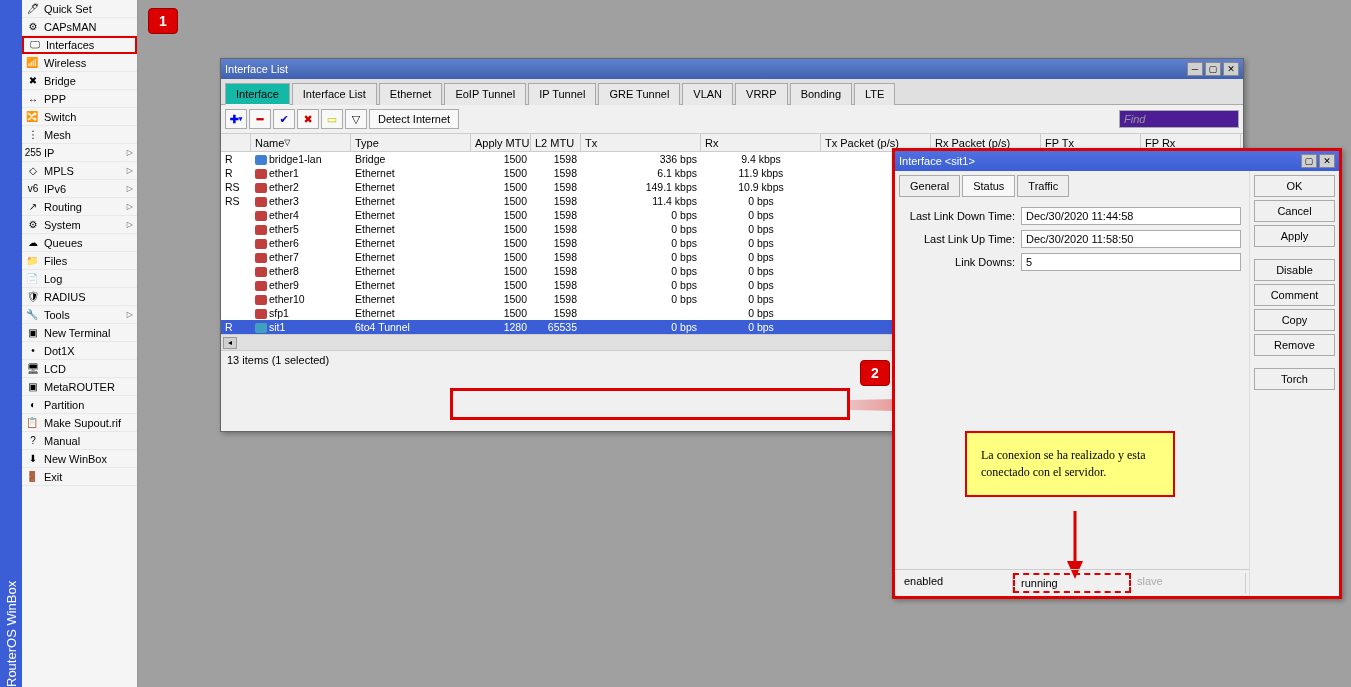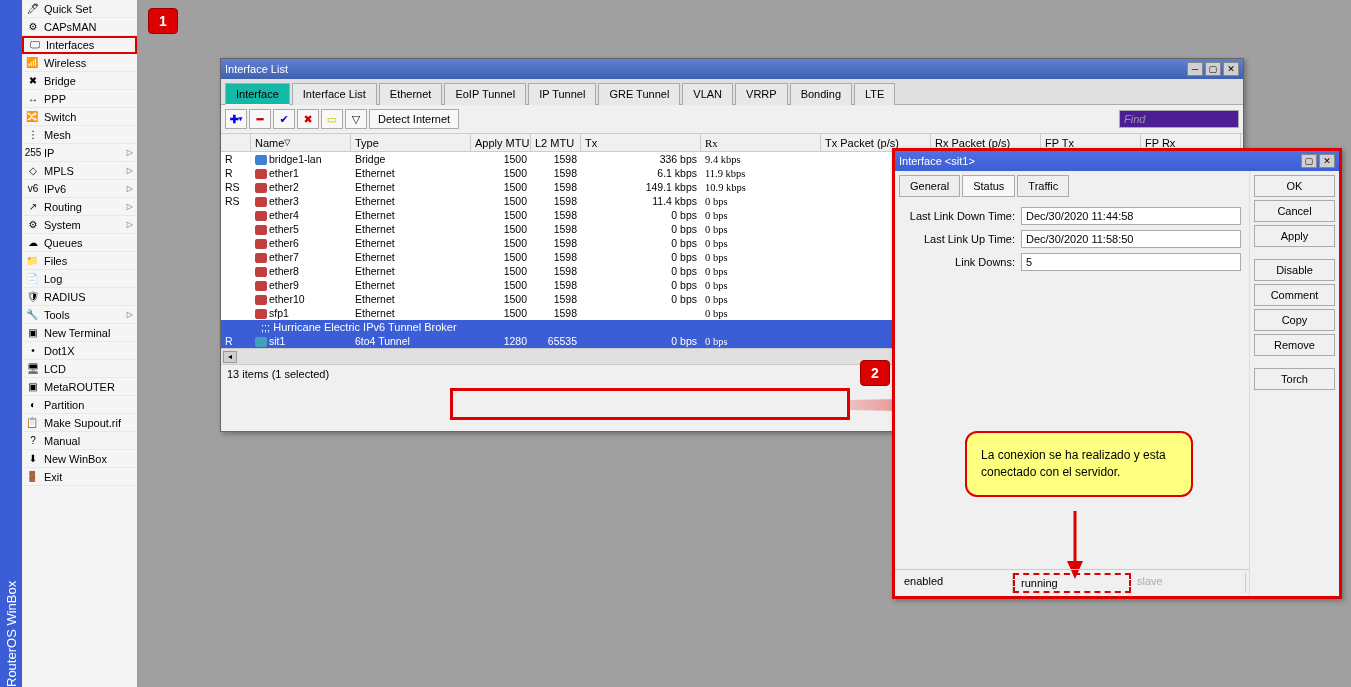--- a/index.html
+++ b/index.html
@@ -37,21 +37,21 @@
 .tr { display: flex; height: 14px; align-items: center; }
 .tr.sel { background: #3b5ed6; color: #fff; }
 .tr.comment { background: #3b5ed6; color: #fff; padding-left: 40px; font-style: normal; }
 .td { padding: 0 4px; overflow: hidden; white-space: nowrap; font-size: 10.5px; }
 .col-flag { width: 30px; }
 .col-name { width: 100px; }
 .col-type { width: 120px; }
 .col-amtu { width: 60px; text-align: right; }
 .col-l2mtu { width: 50px; text-align: right; }
 .col-tx { width: 120px; text-align: right; }
-.col-rx { width: 120px; text-align: left; font-family: Liberation Serif, serif; }
+.col-rx { width: 120px; text-align: center; }
 .col-txp { width: 110px; text-align: right; }
 .col-rxp { width: 110px; text-align: right; }
 .col-fptx { width: 100px; text-align: right; }
 .col-fprx { width: 100px; text-align: left; }
 .row-icon { display: inline-block; width: 12px; height: 10px; margin-right: 2px; vertical-align: middle; }
 .scroll-x { height: 16px; background: #e0e0e0; border-top: 1px solid #ccc; display: flex; align-items: center; padding: 0 2px; }
 .scroll-arrow { width: 14px; height: 12px; background: #d0d0d0; border: 1px solid #999; display: flex; align-items: center; justify-content: center; font-size: 8px; }
 .status-bar { padding: 3px 6px; border-top: 1px solid #ccc; background: #f0f0f0; }
 
 .detail-red-box { position: absolute; border: 3px solid #d00; pointer-events: none; }
@@ -69,21 +69,21 @@
 .form-label { width: 118px; text-align: right; padding-right: 6px; }
 .form-value { flex: 1; border: 1px solid #aaa; padding: 2px 4px; background: #fff; height: 18px; display: flex; align-items: center; }
 .detail-right { width: 90px; padding: 4px; display: flex; flex-direction: column; gap: 3px; border-left: 1px solid #ddd; }
 .dbtn { height: 22px; border: 1px solid #aaa; background: #f0f0f0; display: flex; align-items: center; justify-content: center; cursor: default; }
 
 .detail-status { position: absolute; bottom: 0; left: 0; right: 0; display: flex; padding: 3px; gap: 0; border-top: 1px solid #ccc; }
 .ds-cell { flex: 1; padding: 2px 6px; border-right: 1px solid #ccc; }
 .ds-cell.running { border: 2px dashed #d00; }
 .ds-cell.slave { color: #aaa; }
 
-.note-box { position: absolute; background: #ffff80; border: 2px solid #d00; border-radius: 12px; padding: 14px; width: 228px; color: #000; font-size: 12px; line-height: 1.4; }
+.note-box { position: absolute; background: #ffff80; border: 2px solid #d00; border-radius: 0; padding: 14px; width: 210px; color: #000; font-size: 12px; line-height: 1.4; font-family: Liberation Serif, serif; }
 .note-arrow-svg { position: absolute; pointer-events: none; }
 
 </style>
 </head>
 <body>
 
 <div class="vertical-label">RouterOS WinBox</div>
 
 <div class="sidebar" id="sidebar">
     <div class="sidebar-item">
@@ -351,21 +351,20 @@
         </div>
         <div class="tr">
           <div class="td col-flag"></div>
           <div class="td col-name"><span class="row-icon" style="background:#c04040;border-radius:2px;"></span>sfp1</div>
           <div class="td col-type">Ethernet</div>
           <div class="td col-amtu">1500</div>
           <div class="td col-l2mtu">1598</div>
           <div class="td col-tx"></div>
           <div class="td col-rx">0 bps</div>
         </div>
-        <div class="tr comment">;;; Hurricane Electric IPv6 Tunnel Broker</div>
         <div class="tr sel">
           <div class="td col-flag">R</div>
           <div class="td col-name"><span class="row-icon" style="background:#40a0c0;border-radius:2px;"></span>sit1</div>
           <div class="td col-type">6to4 Tunnel</div>
           <div class="td col-amtu">1280</div>
           <div class="td col-l2mtu">65535</div>
           <div class="td col-tx">0 bps</div>
           <div class="td col-rx">0 bps</div>
         </div>
       </div>

